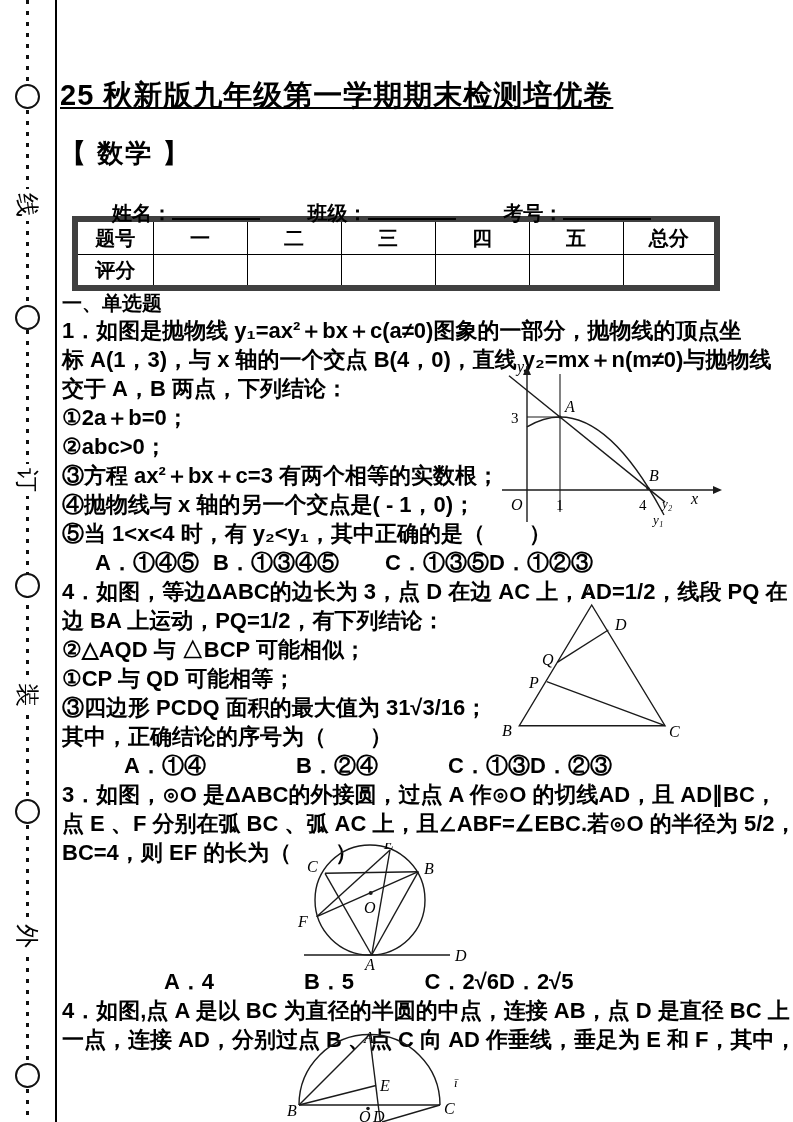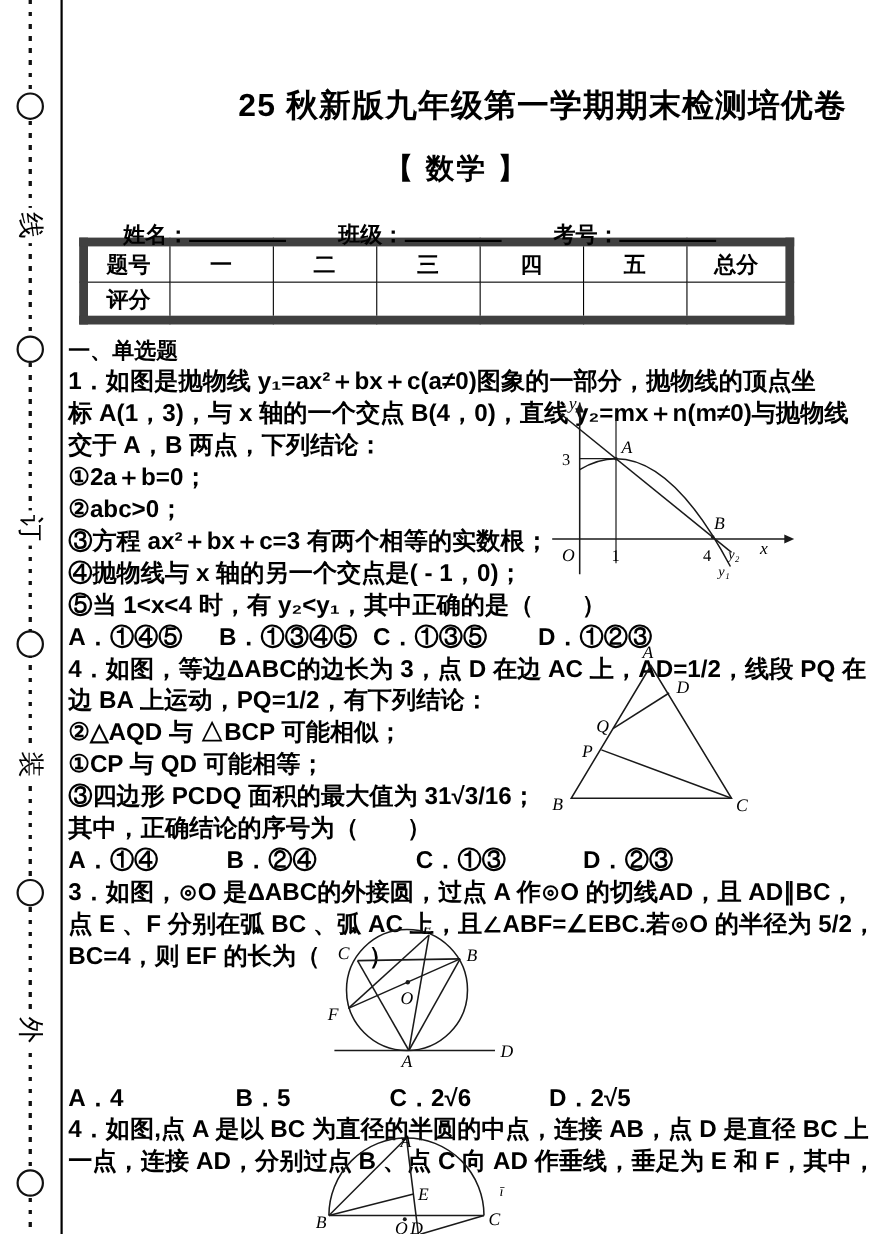--- a/index.html
+++ b/index.html
@@ -10,34 +10,34 @@
         background:repeating-linear-gradient(to bottom,#111 0 4px,transparent 4px 11px);}
   .margin-rule{position:absolute;left:55px;top:0;width:2px;height:1122px;background:#000;}
   .margin-circle{position:absolute;left:15px;width:21px;height:21px;border:2.5px solid #111;
         border-radius:50%;background:#fff;}
   .mc1{top:84px}.mc2{top:305px}.mc3{top:573px}.mc4{top:799px}.mc5{top:1063px}
   .margin-char{position:absolute;left:11px;width:32px;height:32px;line-height:32px;text-align:center;
         font-size:24px;background:#fff;transform:rotate(90deg);font-family:"Liberation Serif",serif;}
   .ch1{top:189px}.ch2{top:464px}.ch3{top:679px}.ch4{top:920px}
   
   .content{position:absolute;left:60px;top:0;width:710px;}
-  h1.title{margin:76px 0 0 0;text-align:right;font-size:29px;font-weight:bold;letter-spacing:1px;}
-  .subject{margin-top:20px;text-align:center;font-size:26px;font-weight:bold;letter-spacing:2px;}
+  h1.title{margin:76px 0 0 0;text-align:left;font-size:29px;font-weight:bold;letter-spacing:1px;text-decoration:underline;}
+  .subject{margin-top:20px;font-size:26px;font-weight:bold;letter-spacing:2px;}
   .fields{margin:13px 0 0 52px;height:26px;font-size:20px;font-weight:bold;white-space:nowrap;}
   .field{display:inline-block;margin-right:42px;margin-top:16px;}
   .blank{display:inline-block;width:88px;height:18px;border-bottom:2px solid #000;}
   table.score{border-collapse:collapse;margin:6px 0 0 12px;width:640px;table-layout:fixed;
         font-size:20px;font-weight:bold;}
-  table.score{border:8px solid #404040;}
+  table.score{border:6px solid #404040;}
   table.score td{border:1.5px solid #000;text-align:center;padding:0;}
   tr.r1 td{height:32px;} tr.r2 td{height:30px;}
-  .sec{margin:12px 0 0 2px;font-size:20px;font-weight:bold;height:25px;line-height:25px;}
+  .sec{margin:0 0 0 2px;font-size:20px;font-weight:bold;height:25px;line-height:25px;}
   .questions{margin-left:2px;}
   .line{height:29px;line-height:29px;font-size:22px;font-weight:bold;white-space:nowrap;}
-  .opt{display:inline-block;}
+  .opt{display:inline-block;text-align:right;}
   .q1o1{width:137px}.q1o2{width:140px}.q1o3{width:150px}
   .q2o1{width:144px}.q2o2{width:172px}.q2o3{width:152px}
   .q3o1{width:152px}.q3o2{width:140px}.q3o3{width:145px}
   .fig3-spacer{height:100px;}
   
   .fig{position:absolute;}
   .fig svg{display:block;}
   .f1{left:484px;top:360px;} .f2{left:478px;top:576px;} .f3{left:278px;top:843px;} .f4{left:278px;top:1032px;}
   .fl{font-family:"Liberation Serif",serif;font-style:italic;font-size:16px;fill:#000;}
   .fn{font-family:"Liberation Serif",serif;font-style:normal;font-size:15px;fill:#000;}

